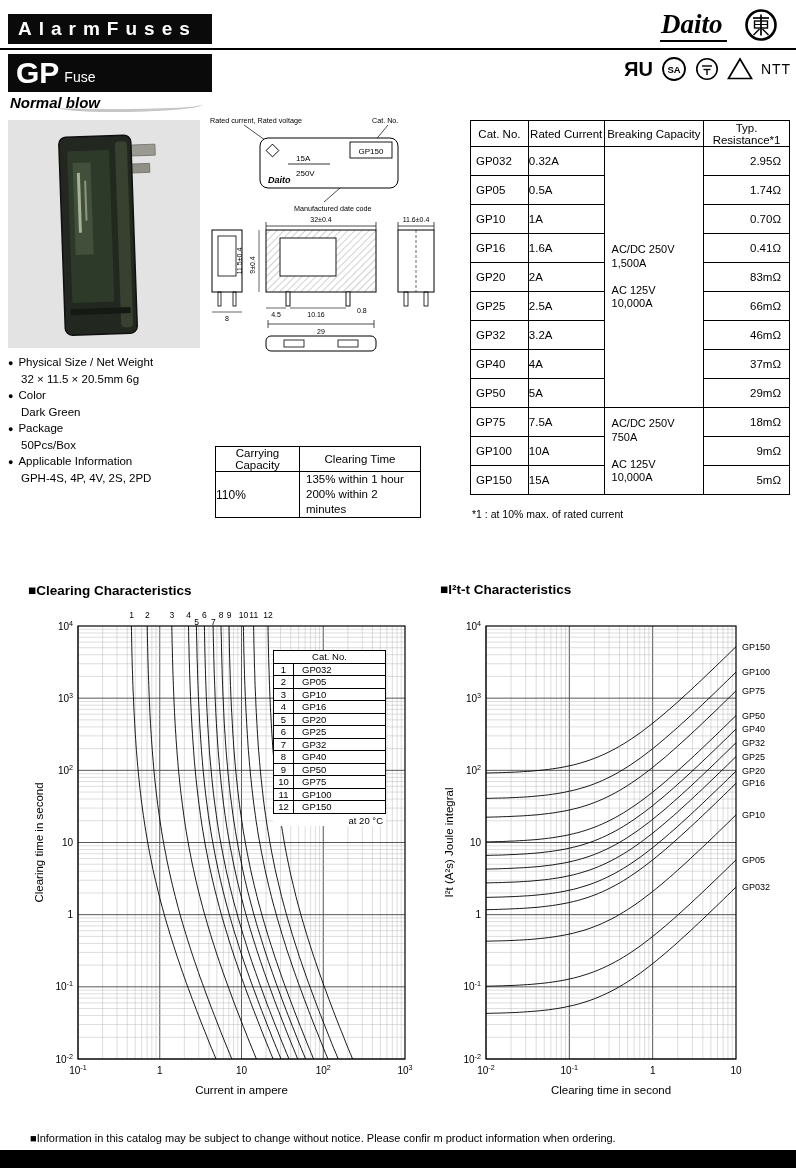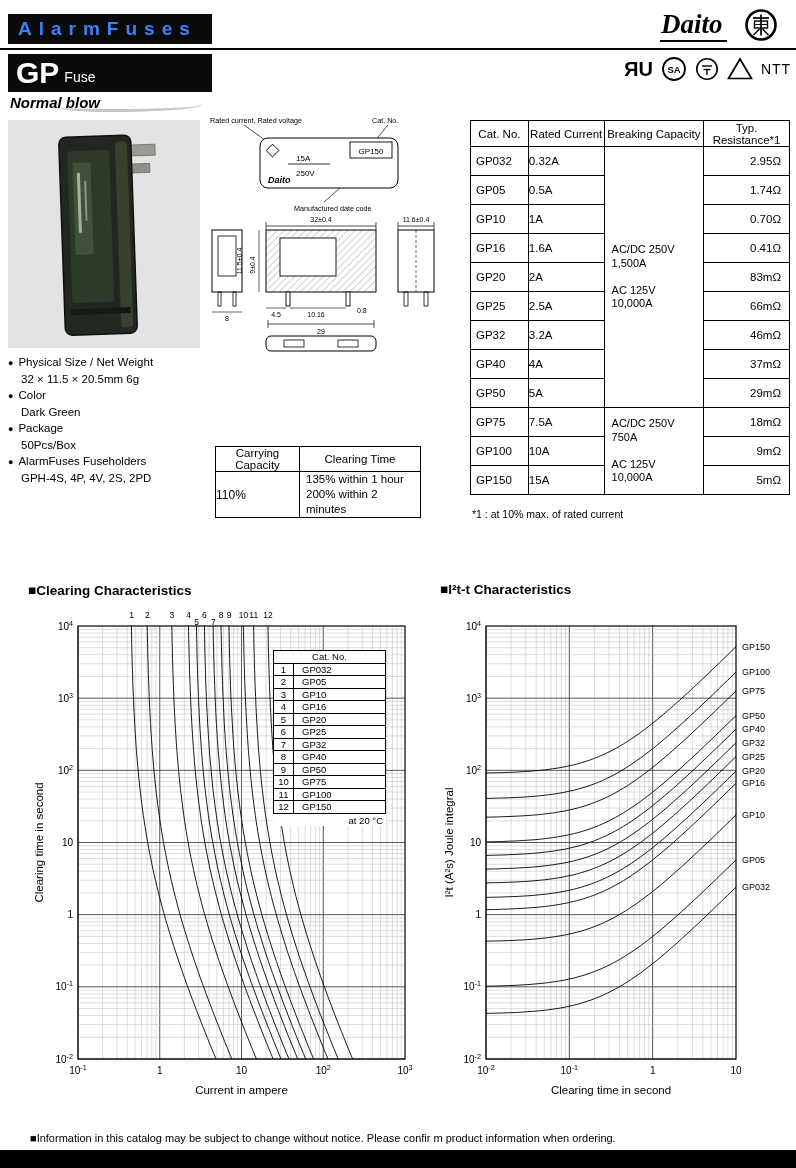--- a/index.html
+++ b/index.html
@@ -1,20 +1,20 @@
 <!DOCTYPE html>
 <html><head>
 <meta charset="utf-8">
 <style>
 *{margin:0;padding:0;box-sizing:border-box}
 html,body{background:#fff}
 body{font-family:"Liberation Sans",sans-serif;color:#000}
 .page{position:relative;width:796px;height:1168px;background:#fff;overflow:hidden}
 .abs{position:absolute}
-.title-bar{left:8px;top:14px;width:204px;height:30px;background:#0a0a0a;color:#3b82f6;font-weight:bold;font-size:19px;letter-spacing:7px;line-height:30px;padding-left:10px;white-space:nowrap;overflow:hidden}
+.title-bar{left:8px;top:14px;width:204px;height:30px;background:#0a0a0a;color:#ffffff;font-weight:bold;font-size:19px;letter-spacing:7px;line-height:30px;padding-left:10px;white-space:nowrap;overflow:hidden}
 .top-rule{left:0;top:48px;width:796px;height:2px;background:#000}
 .daito{left:660px;top:8px;font-family:"Liberation Serif",serif;font-style:italic;font-weight:bold;font-size:27px;border-bottom:2px solid #000;padding:0 4px 0 1px;line-height:32px}
 .circle-logo{left:744px;top:8px}
 .series-box{left:8px;top:54px;width:204px;height:38px;background:#0a0a0a;color:#fff;display:flex;align-items:flex-end;padding:0 0 3px 8px;gap:5px}
 .series-box .gp{font-size:30px;font-weight:bold;line-height:32px}
 .series-box .fz{font-size:14px;line-height:23px}
 .certs{left:624px;top:52px;display:flex;align-items:center;gap:8px;height:34px}
 .ul-mark{font-weight:bold;font-size:20px;line-height:24px}
 .flip{display:inline-block;transform:scaleX(-1)}
 .ntt{font-weight:normal;font-size:14px;letter-spacing:1px}
@@ -190,21 +190,21 @@
         <span>Color</span>
       </div>
       <div class="val">Dark Green</div>
       <div class="lbl">
         <span class="b">●</span>
         <span>Package</span>
       </div>
       <div class="val">50Pcs/Box</div>
       <div class="lbl">
         <span class="b">●</span>
-        <span>AlarmFuses Fuseholders</span>
+        <span>Applicable Information</span>
       </div>
       <div class="val">GPH-4S, 4P, 4V, 2S, 2PD</div>
     </div>
 
   <table class="abs carrying">
     <thead>
       <tr>
         <th>Carrying Capacity</th>
         <th>Clearing Time</th>
       </tr>

